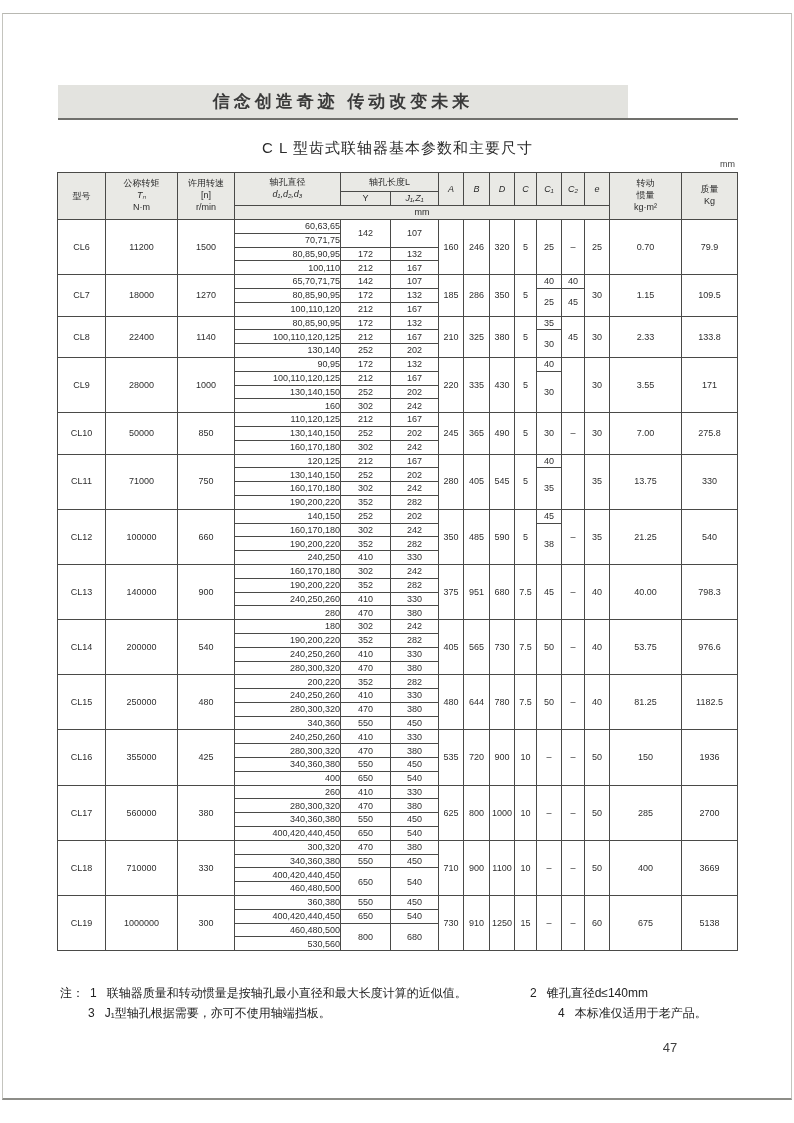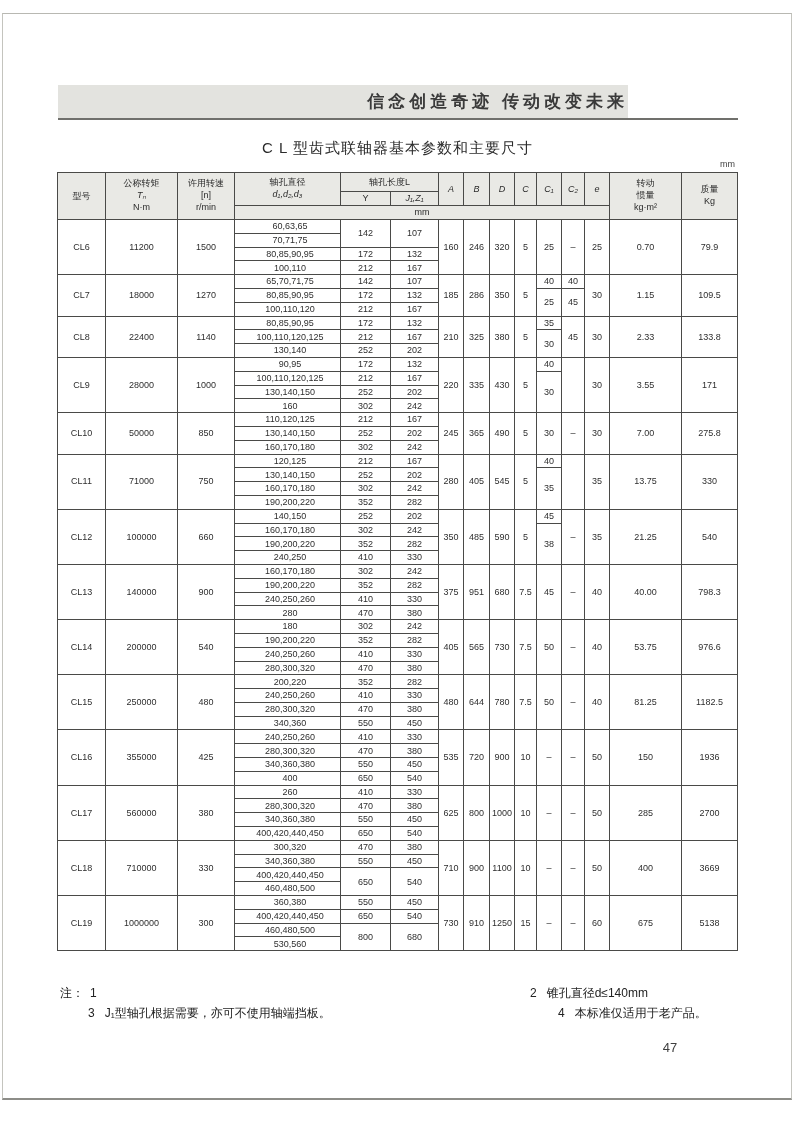--- a/index.html
+++ b/index.html
@@ -2,36 +2,36 @@
 <html><head>
 <meta charset="utf-8">
 <style>
   html,body { margin:0; padding:0; background:#ffffff; }
   .page { position:relative; width:794px; height:1123px; background:#fff;
           font-family:"Liberation Sans", sans-serif; color:#2e2e2e; overflow:hidden; }
   .frame { position:absolute; left:2px; top:13px; width:788px; height:1084px;
            border-top:1px solid #b8b8b2; border-left:1px solid #c4c4be;
            border-right:1px solid #c4c4be; border-bottom:2px solid #8d8d88; }
   .banner { position:absolute; left:58px; top:85px; width:570px; height:33px;
-            background:#e3e3df; display:flex; align-items:center; justify-content:flex-end;
+            background:#e3e3df; display:flex; align-items:center; justify-content:center;
             font-size:17px; font-weight:bold; letter-spacing:4px; color:#3a3a3a; }
   .banner-underline { position:absolute; left:58px; top:118px; width:680px; height:2px; background:#70706c; }
   .table-title { position:absolute; left:57px; top:139px; width:681px; text-align:center;
                  font-size:15px; font-weight:normal; letter-spacing:1px; color:#2b2b2b; }
   .unit-label { position:absolute; left:57px; top:159px; width:678px; text-align:right;
                 font-size:9px; color:#444; }
   .data-table-wrap { position:absolute; left:57px; top:172px; }
   table { border-collapse:collapse; table-layout:fixed; }
   th, td { border:1px solid #4a4a48; padding:0; font-size:9px; line-height:1.15;
            text-align:center; vertical-align:middle; white-space:nowrap; overflow:hidden; }
   thead th { background:#e9e9e5; font-weight:normal; color:#2b2b2b; }
   thead .hline { line-height:1.3; }
   .it { font-style:italic; }
   tbody tr { height:13.8px; }
-  td.bores { text-align:center; padding-left:5px; }
+  td.bores { text-align:right; padding-left:5px; }
   .notes { position:absolute; left:60px; top:983px; width:678px; font-size:12px; color:#222;
            line-height:1.7; }
   .note-line { display:flex; }
   .note-left { width:470px; display:flex; }
   .note-right { flex:1; display:flex; }
   .note-num { margin-right:10px; }
   .note-prefix { margin-right:6px; }
   .indent { padding-left:28px; }
   .page-number { position:absolute; left:648px; top:1040px; width:44px; text-align:center;
                  font-size:13px; color:#3f3f3f; }
@@ -548,20 +548,21 @@
           </tr>
         </tbody>
       </table>
   </div>
 
   <div class="notes">
     <div class="note-line">
       <div class="note-left">
         <span class="note-prefix">注：</span>
         <span class="note-num">1</span>
+        <span>联轴器质量和转动惯量是按轴孔最小直径和最大长度计算的近似值。</span>
       </div>
       <div class="note-right">
         <span class="note-num">2</span>
         <span>锥孔直径d≤140mm</span>
       </div>
     </div>
     <div class="note-line">
       <div class="note-left indent">
         <span class="note-num">3</span>
         <span>J₁型轴孔根据需要，亦可不使用轴端挡板。</span>

